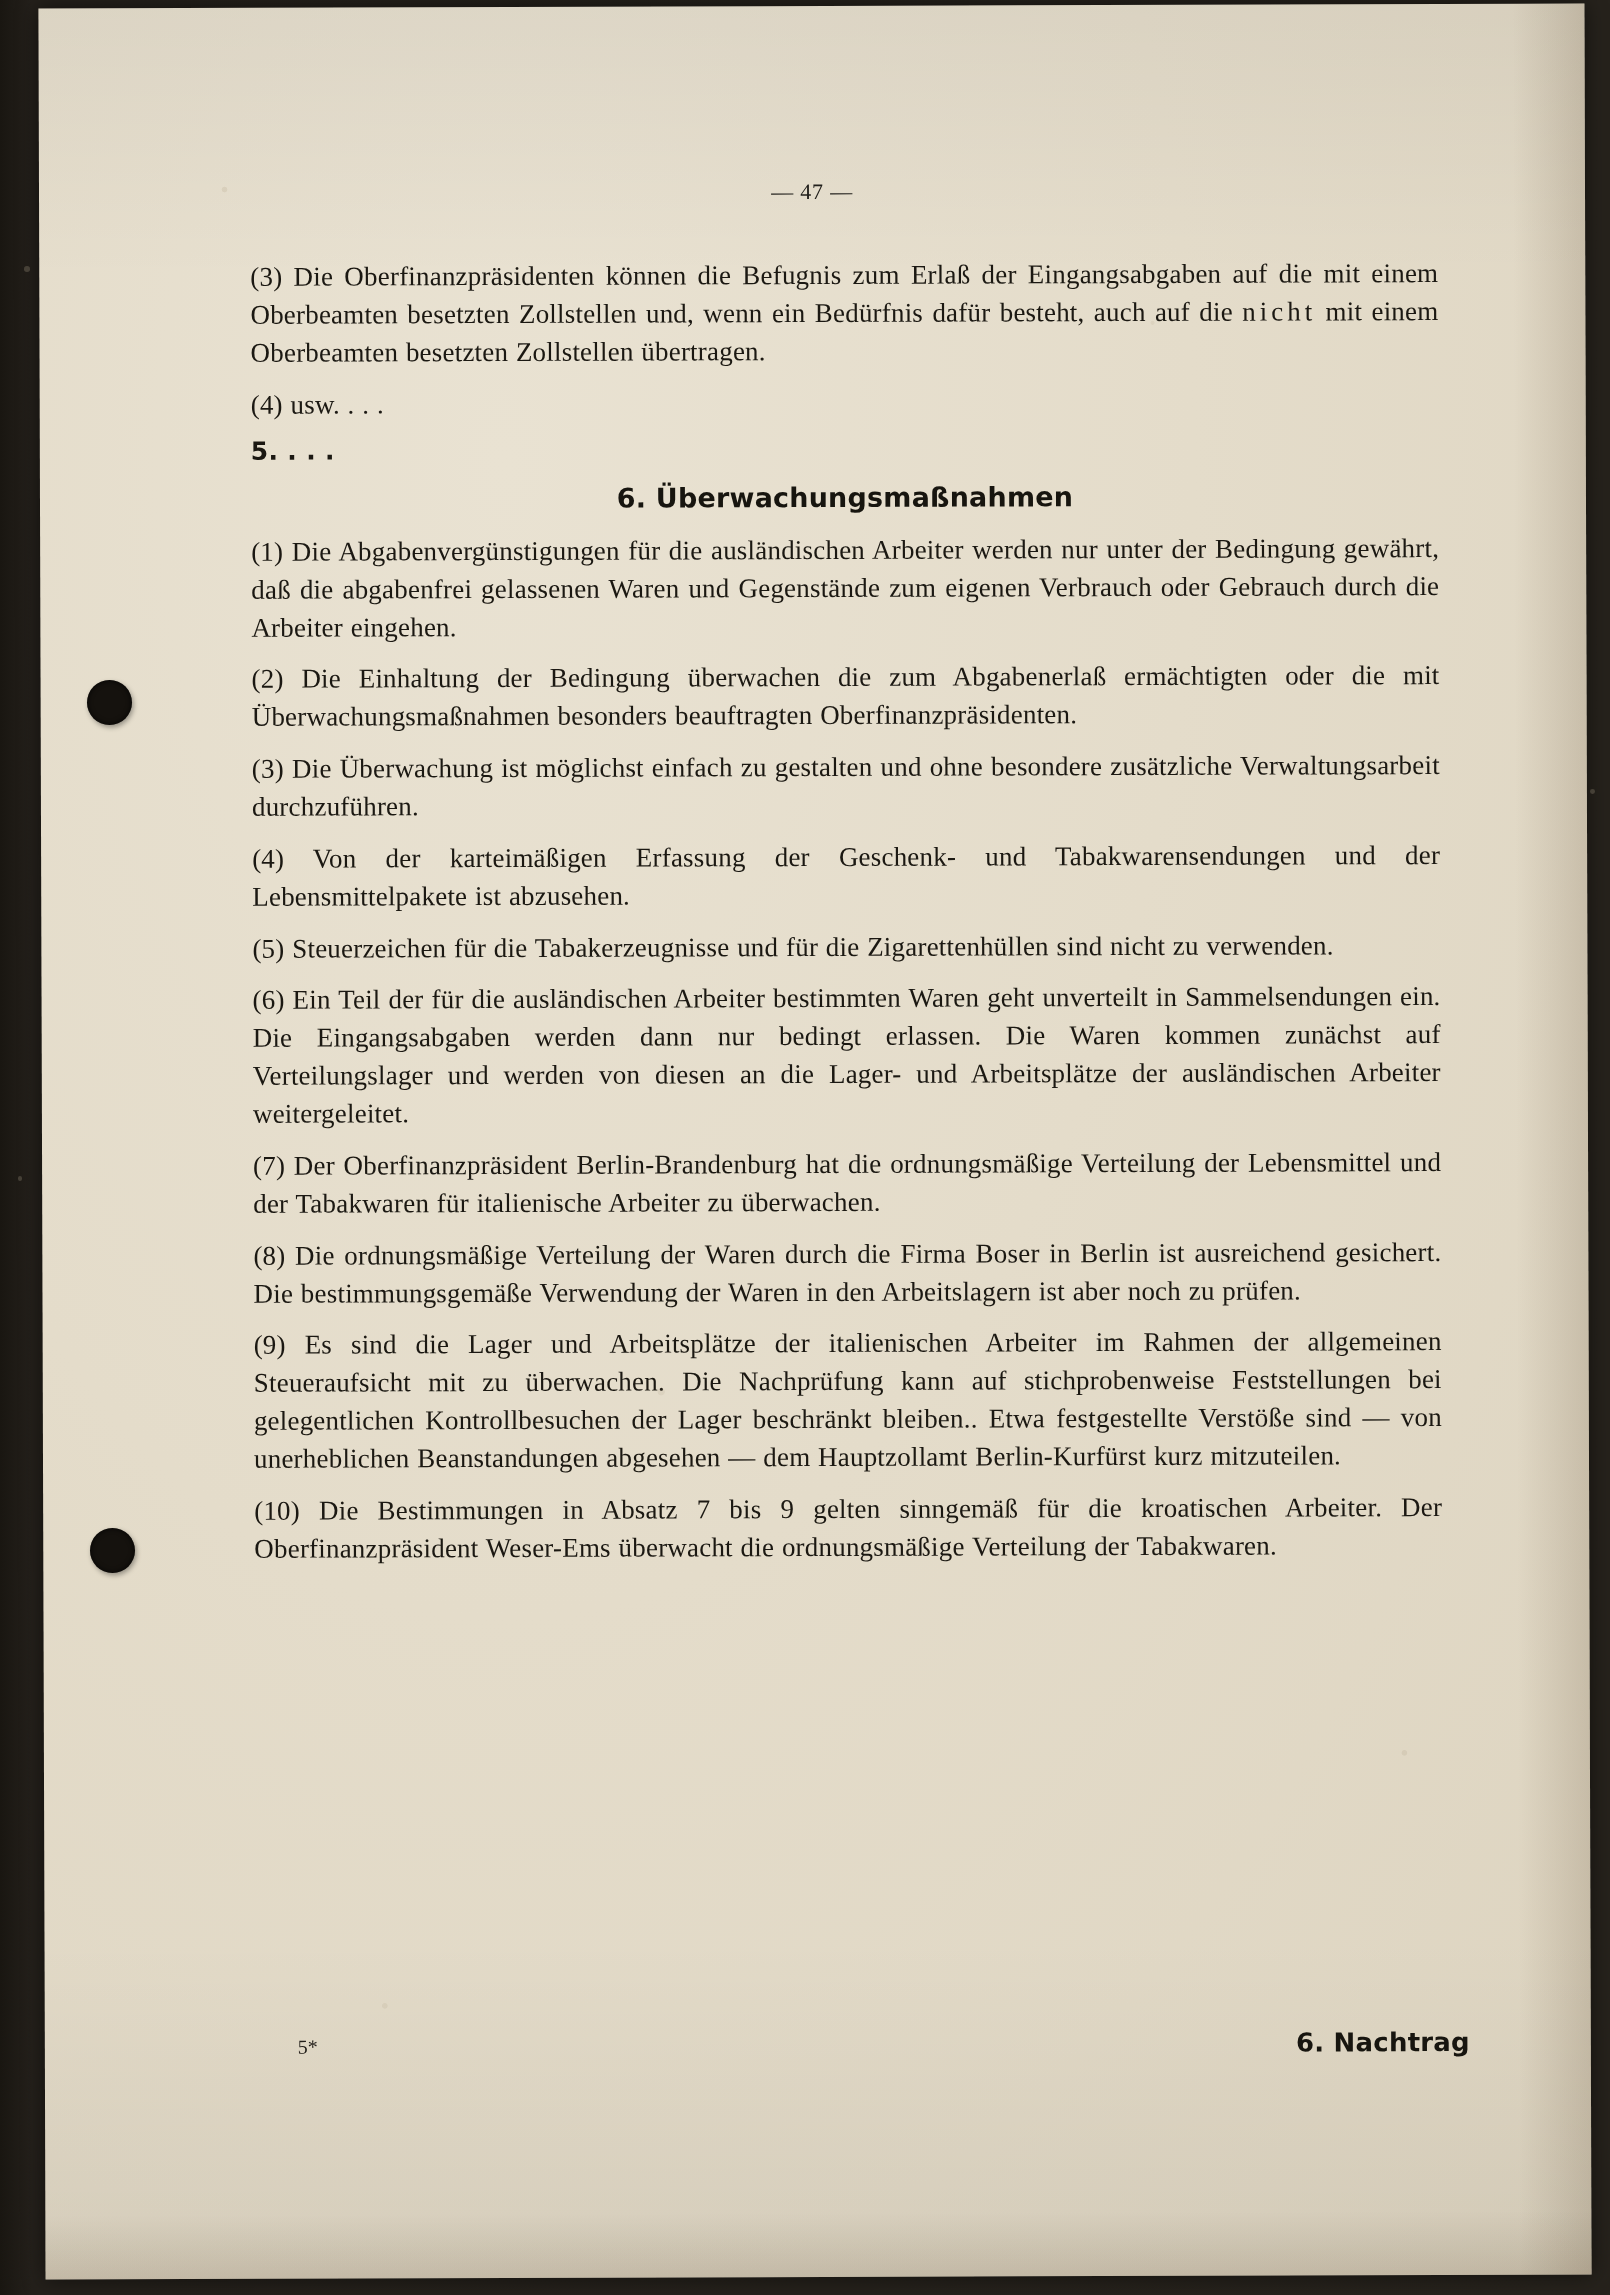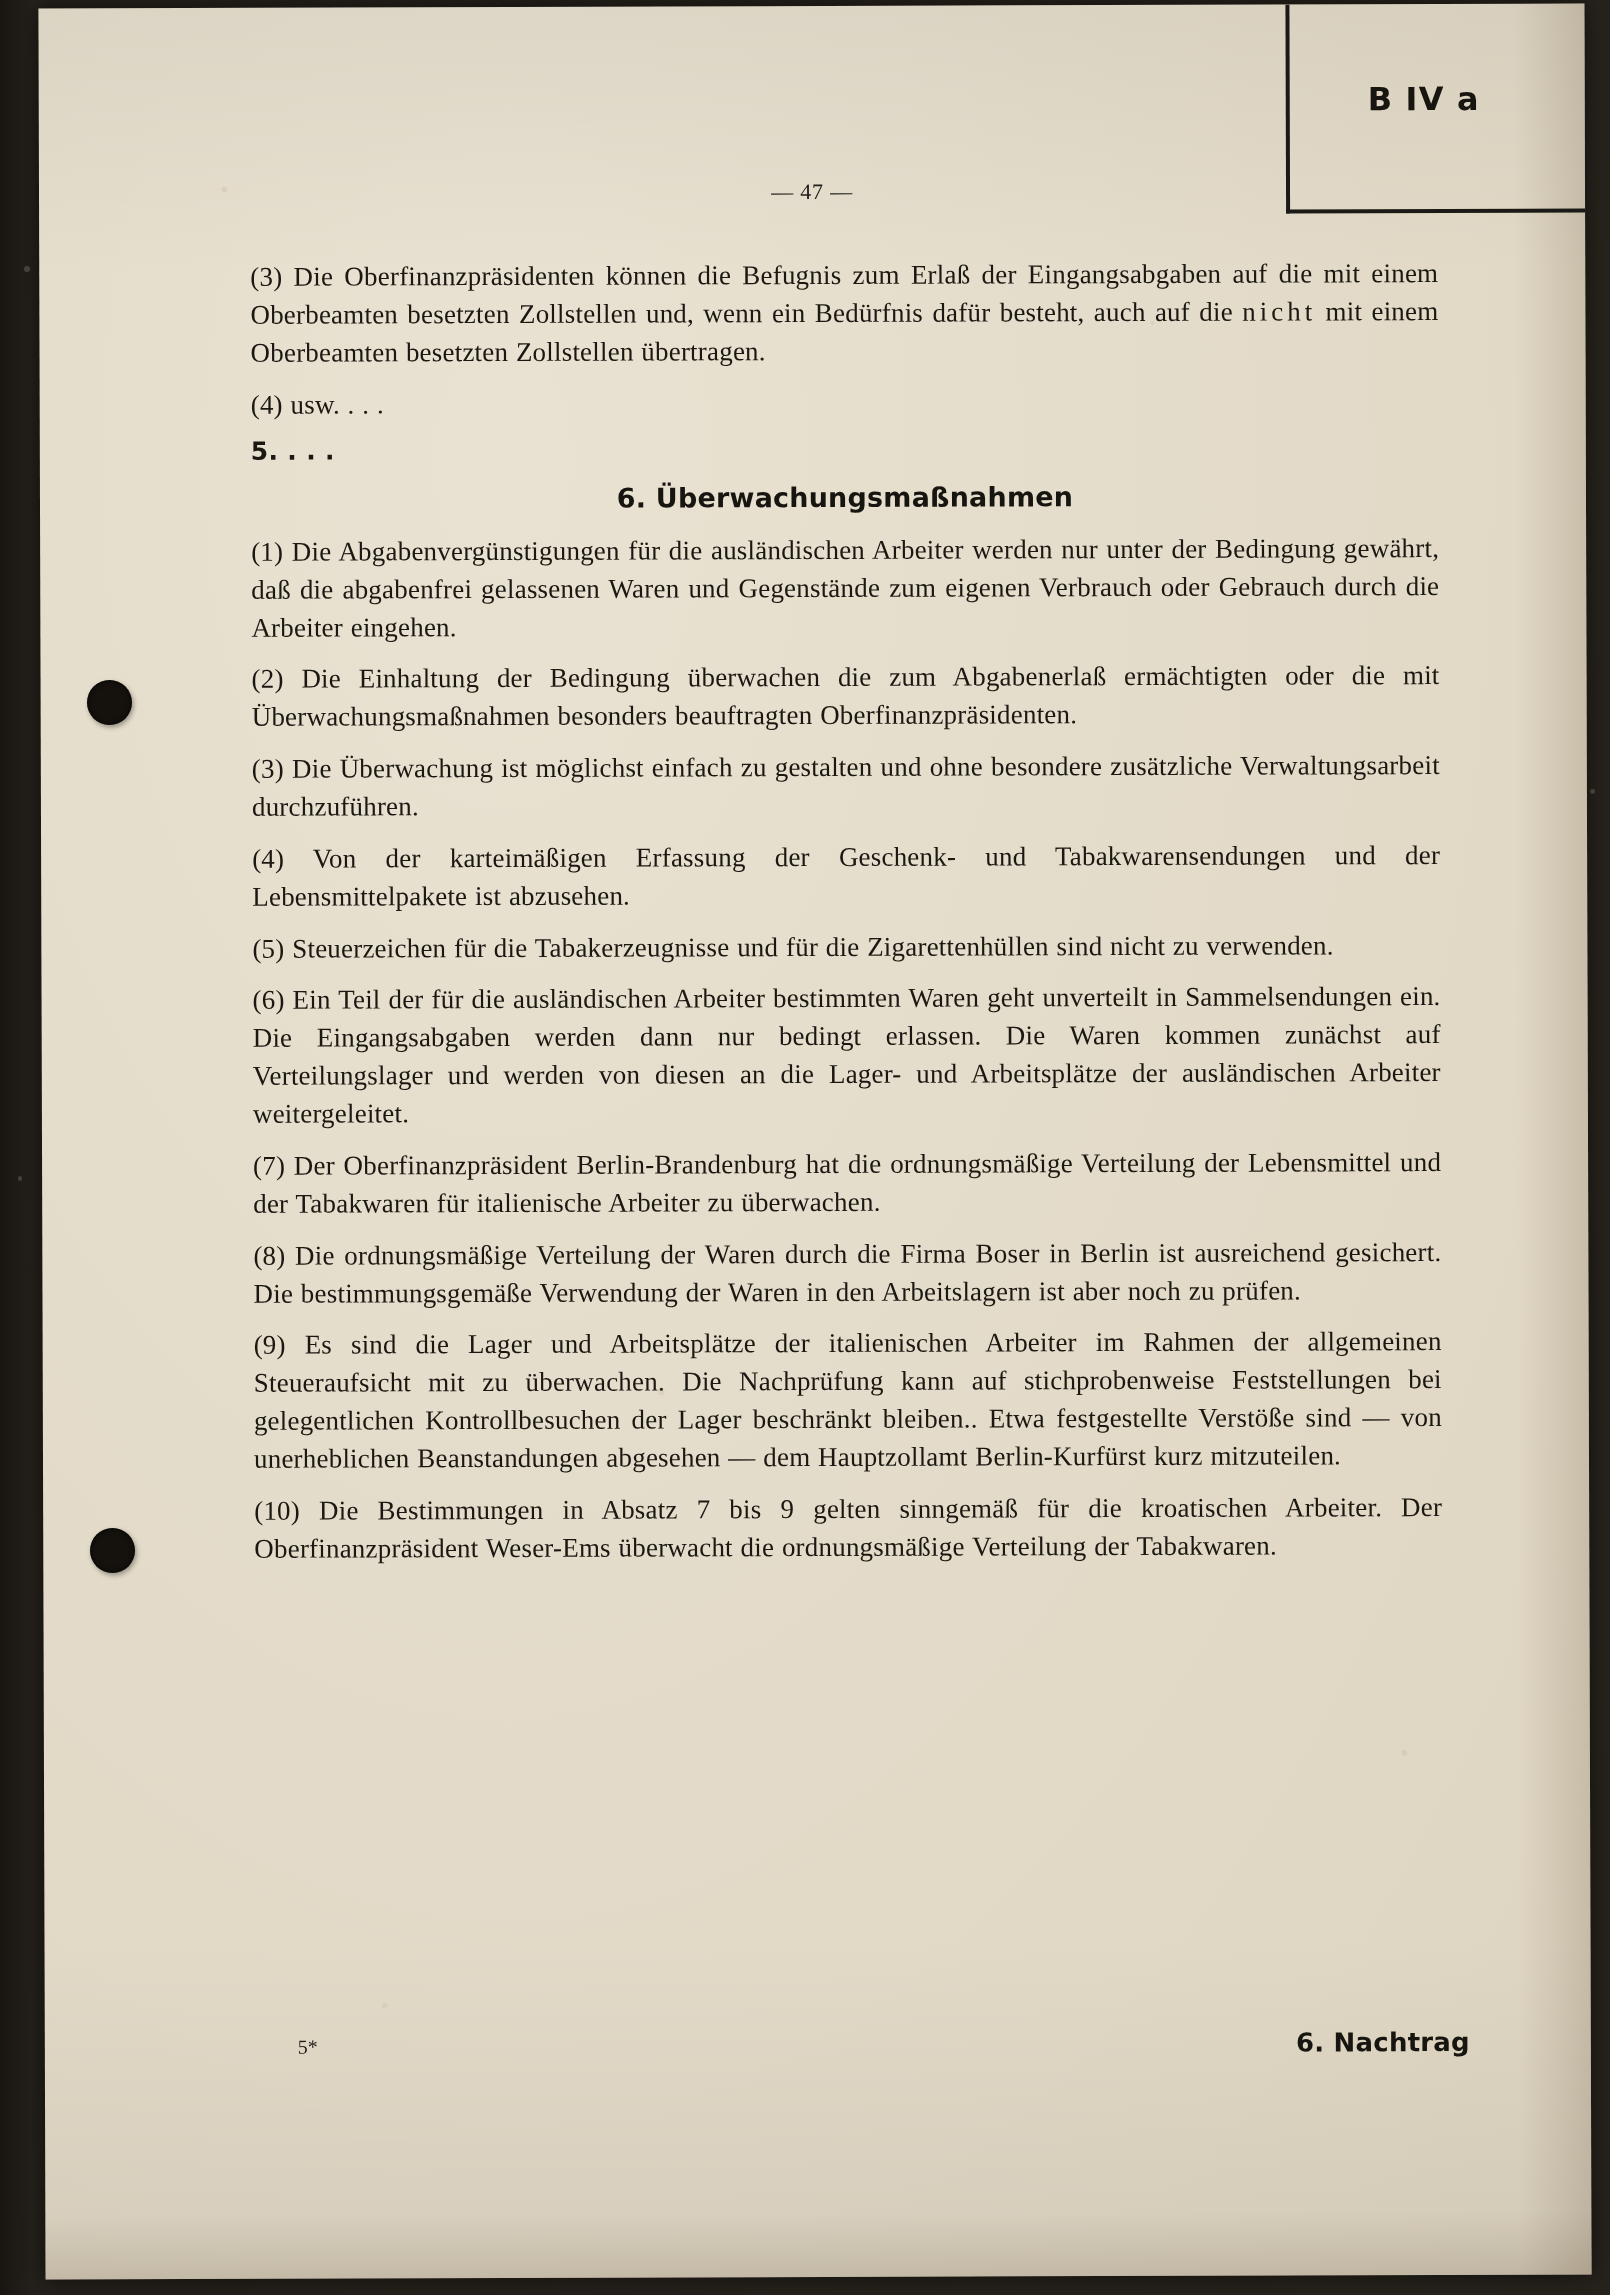--- a/index.html
+++ b/index.html
@@ -203,23 +203,20 @@
 
 <div id="scan">
 
   <div class="speck" style="left:24px; top:266px; width:5.6px; height:5.6px;"></div>
   <div class="speck" style="left:17.7px; top:1176px; width:4.8px; height:4.8px;"></div>
   <div class="speck" style="left:1590px; top:789px; width:4.8px; height:4.8px;"></div>
 
   <div id="sheet">
     <div class="edge-shade"></div>
 
-    <div id="stamp-box">
-      <div id="stamp-label">B IV a</div>
-    </div>
 
     <div id="page-number">— 47 —</div>
 
     <div id="text-column">
 
       <p class="para">
         (3) Die Oberfinanzpräsidenten können die Befugnis zum Erlaß der Eingangsabgaben auf die mit einem Oberbeamten besetzten Zollstellen und, wenn ein Bedürfnis dafür besteht, auch auf die <span class="spaced">nicht</span> mit einem Oberbeamten besetzten Zollstellen übertragen.
       </p>
 
       <p class="para nojust">(4) usw. . . .</p>

